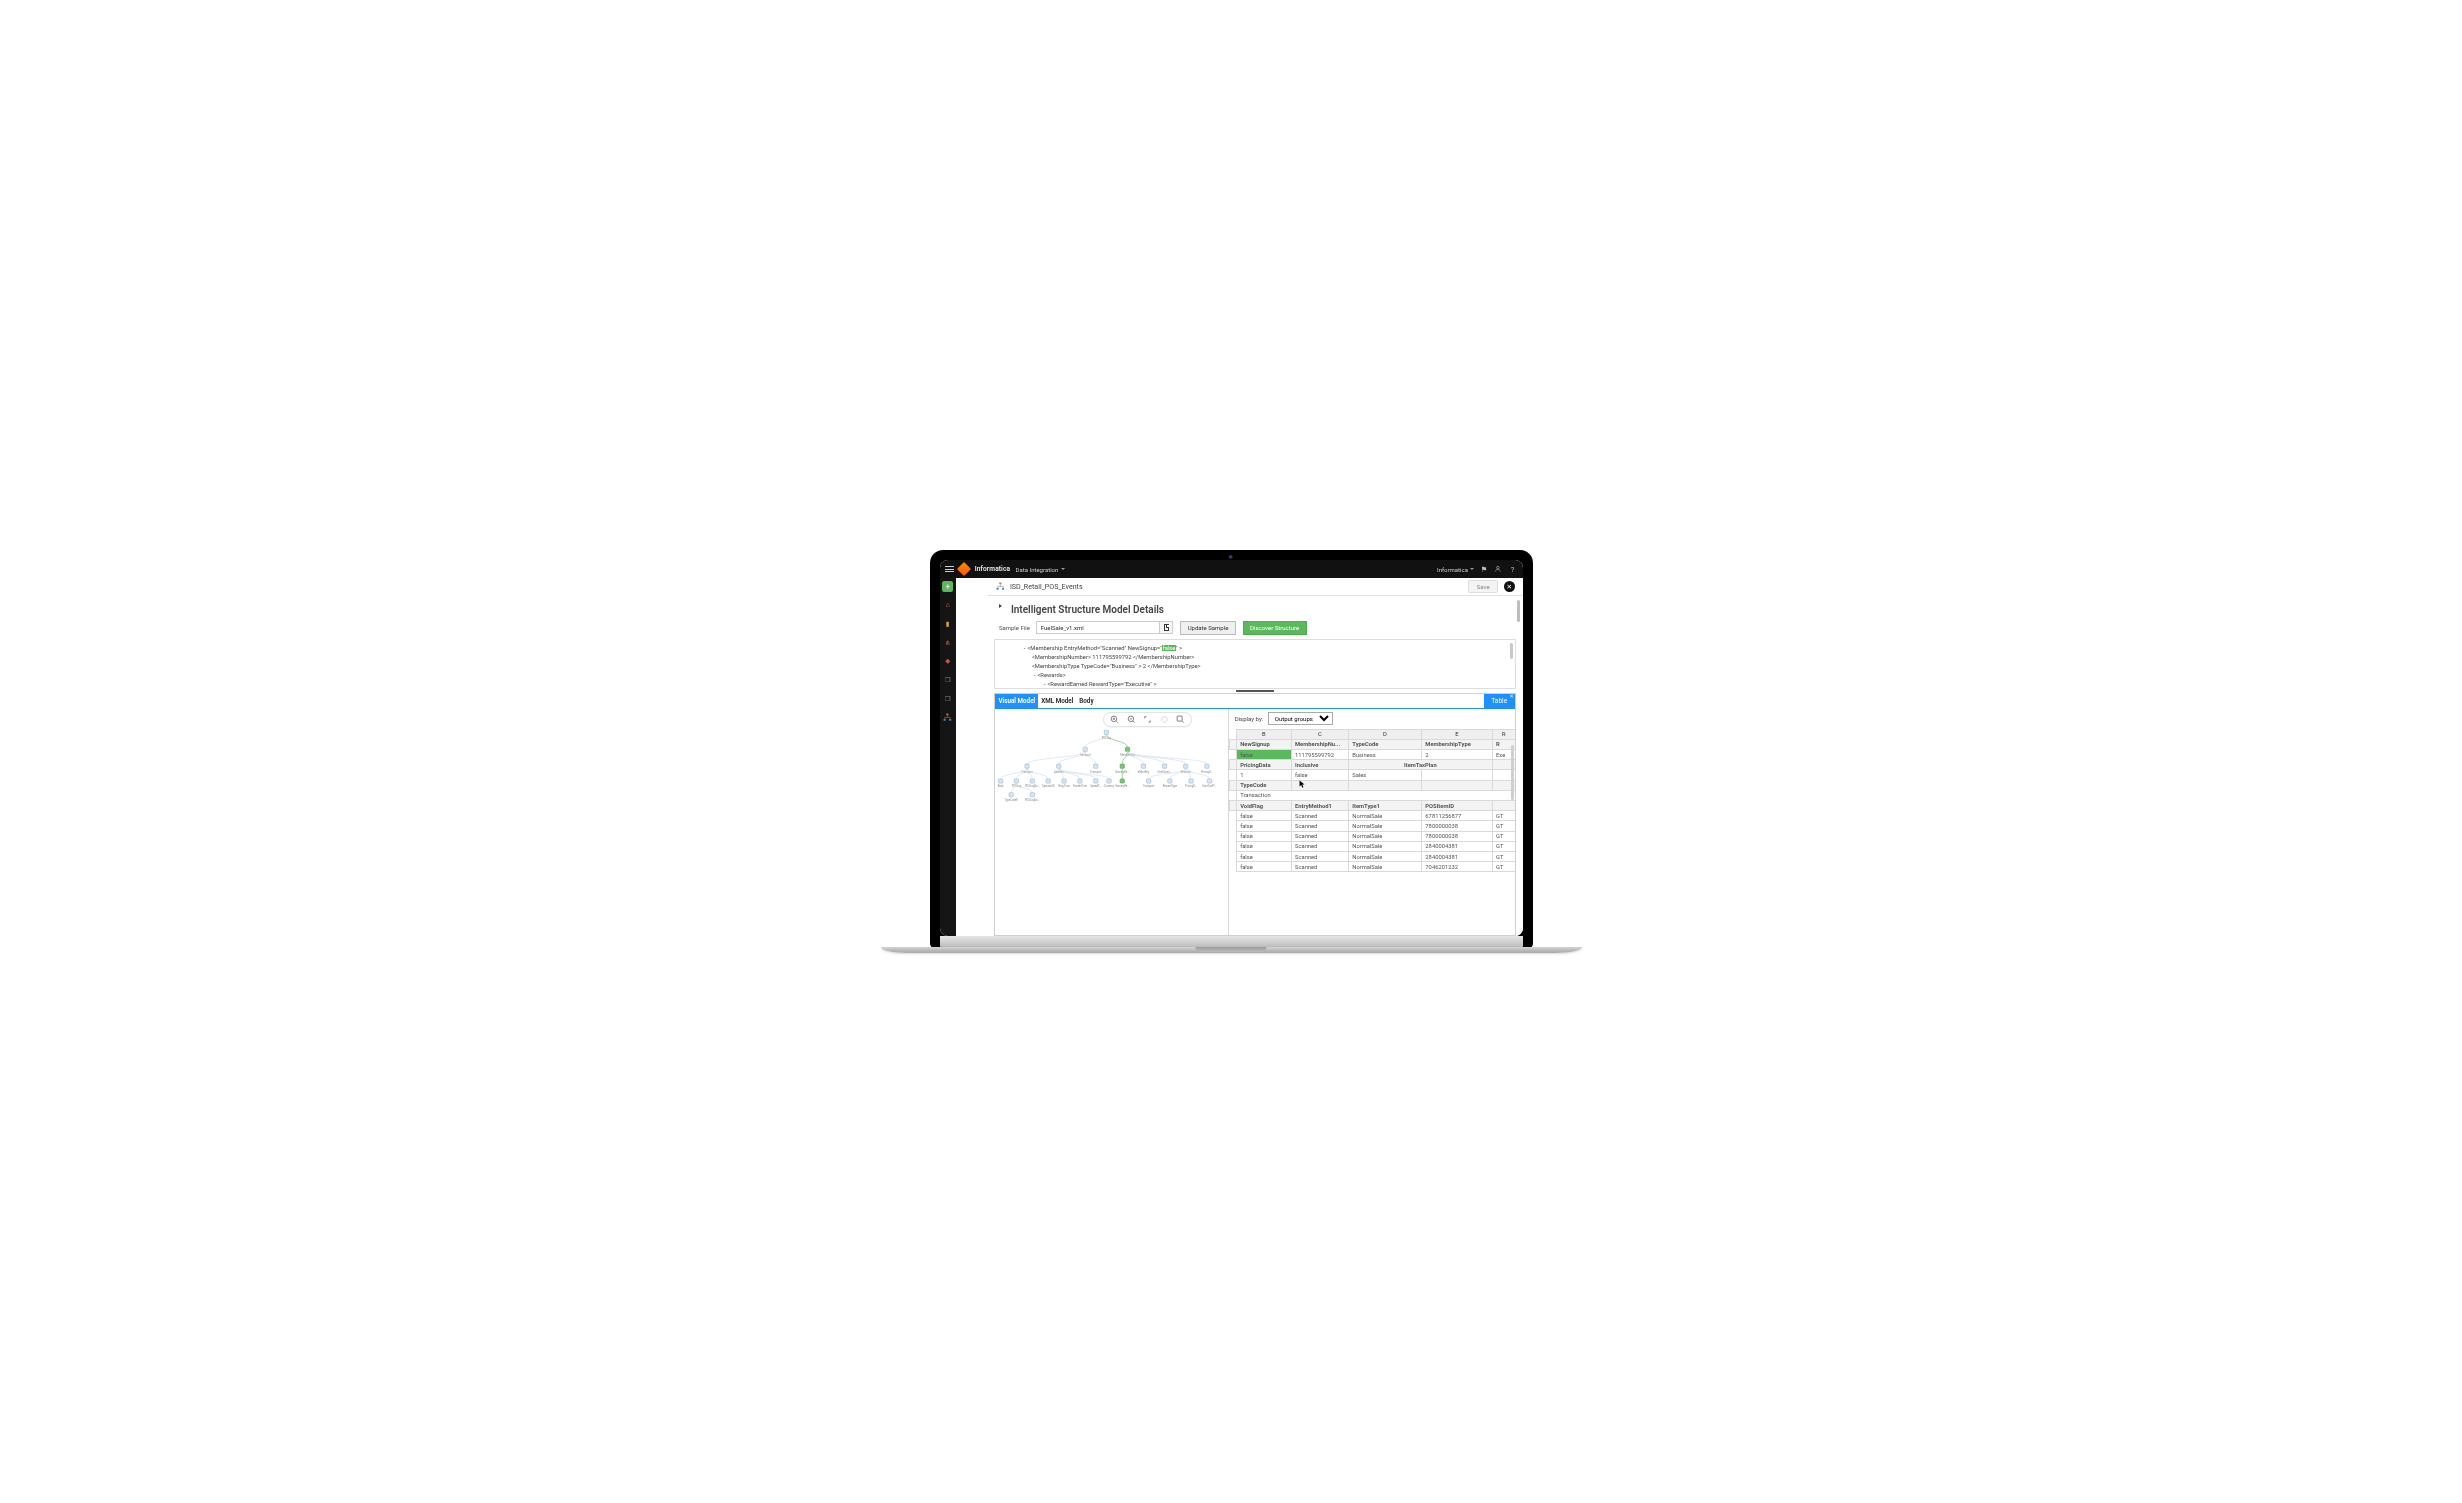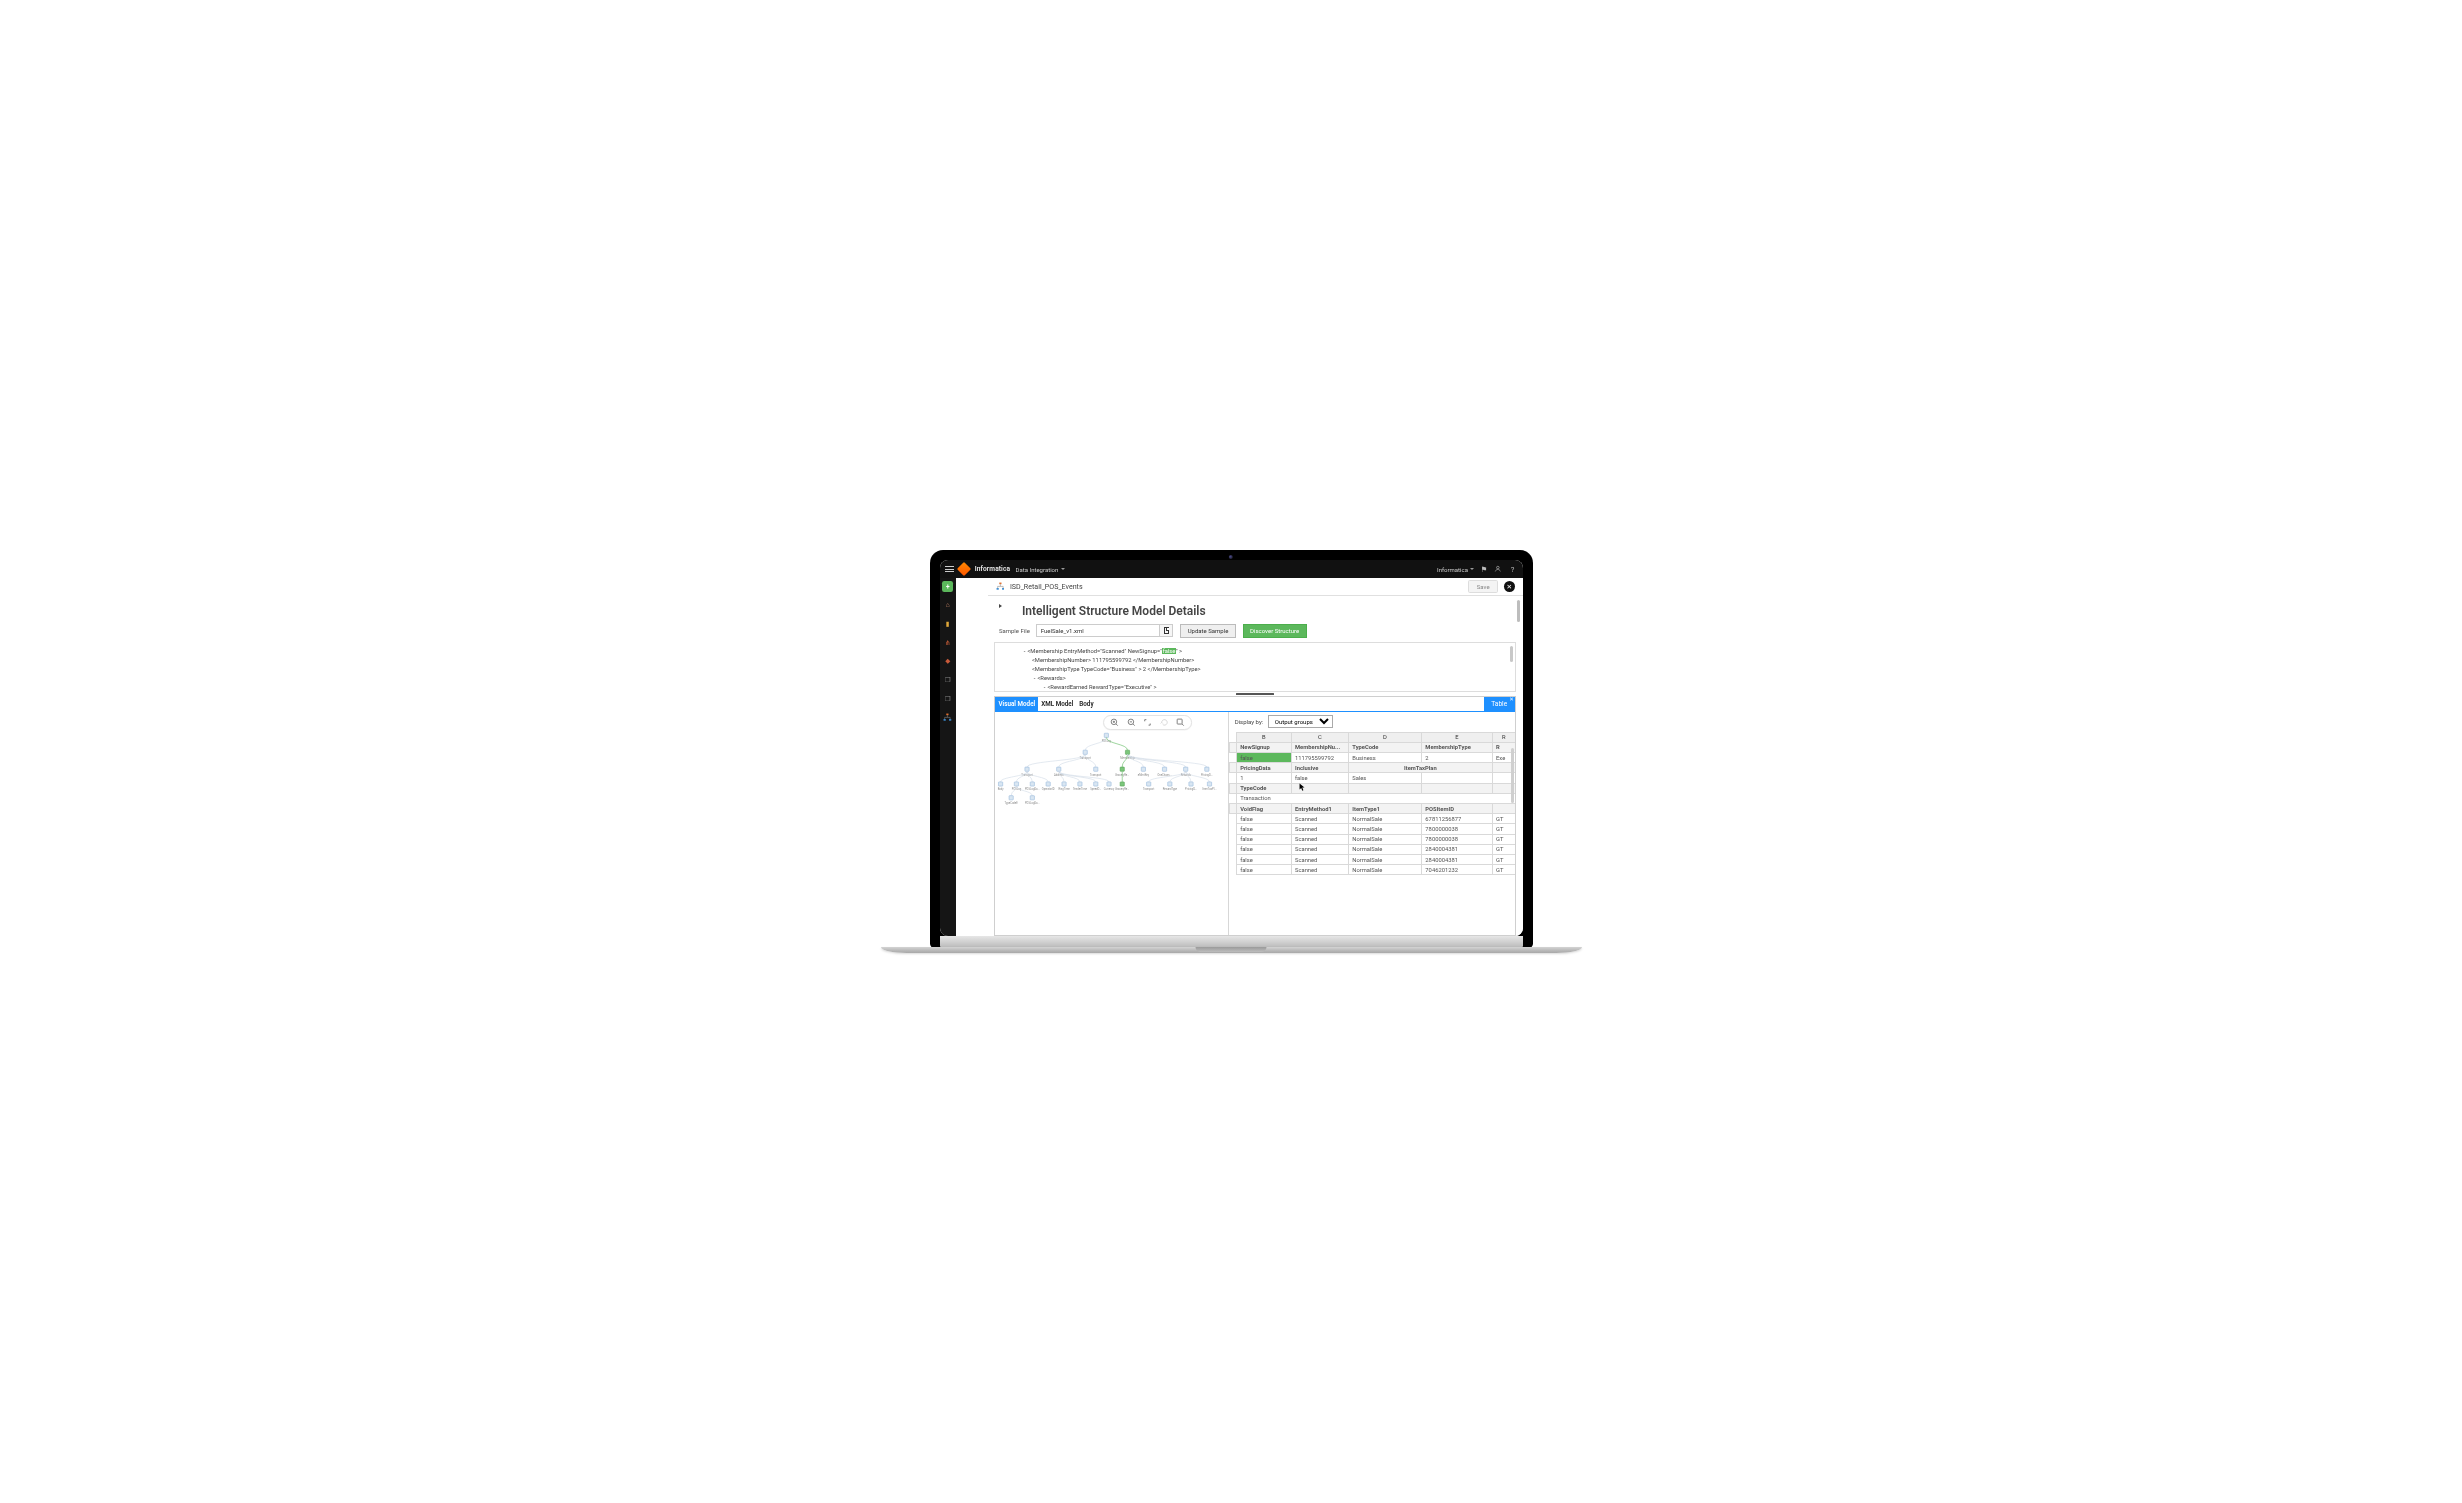--- a/index.html
+++ b/index.html
@@ -43,21 +43,21 @@
   .tabbar .doticon svg{ width:8.8px; height:8.8px;}
   .tabbar .title{ font-size:7.1px; color:#444; }
   .tabbar .flex{flex:1;}
   .save-btn{ font-size:6px; color:#888; background:#f4f4f4; border:0.5px solid #ddd; border-radius:1.6px; padding:2.2px 7.7px; cursor:default;}
   .close-circle{ width:11px; height:11px; background:#111; color:#fff; border-radius:50%; display:flex; align-items:center; justify-content:center; font-size:6.6px; cursor:pointer;}
 
   .body-scroll{ flex:1; overflow:hidden; position:relative; padding:4.4px 6.6px 0 6.6px; display:flex; flex-direction:column; min-height:0;}
   .vscroll-track{ position:absolute; right:2.2px; top:3.3px; bottom:0; width:3.3px; }
   .vscroll-thumb{ position:absolute; top:0; right:0; width:3.3px; height:22px; background:#bdbdbd; border-radius:1.6px; }
 
-  .accordion{ font-size:12px; color:#333; padding:3.3px 4.4px; display:flex; align-items:flex-start; gap:20px; cursor:pointer;}
+  .accordion{ font-size:10px; color:#333; padding:3.3px 4.4px; display:flex; align-items:flex-start; gap:9px; cursor:pointer;}
   .tri{ width:0;height:0; border-top:2.2px solid transparent; border-bottom:2.2px solid transparent; border-left:3.3px solid #444;}
   .acc-label{ font-weight:600; color:#444;}
 
   .file-row{ display:flex; align-items:center; gap:6.6px; padding:2.2px 4.4px 4.4px 4.4px; font-size:6px;}
   .file-row label{ color:#555; white-space:nowrap;}
   .file-input{ display:flex; align-items:center; border:0.5px solid #ccc; height:13px; width:137px;}
   .file-input input{ border:none; outline:none; flex:1; padding:0 3.3px; font-size:6px; color:#333; background:#fff;}
   .file-input .pg{ width:13px; height:100%; border-left:0.5px solid #ccc; background:#f6f6f6; display:flex; align-items:center; justify-content:center;}
   .doc-mini{ width:5.5px; height:7.1px; border:0.5px solid #333; position:relative;}
   .doc-mini::before{content:""; position:absolute; top:-0.5px; right:-0.5px; width:2.2px; height:2.2px; background:#fff; border-left:0.5px solid #333; border-bottom:0.5px solid #333;}

